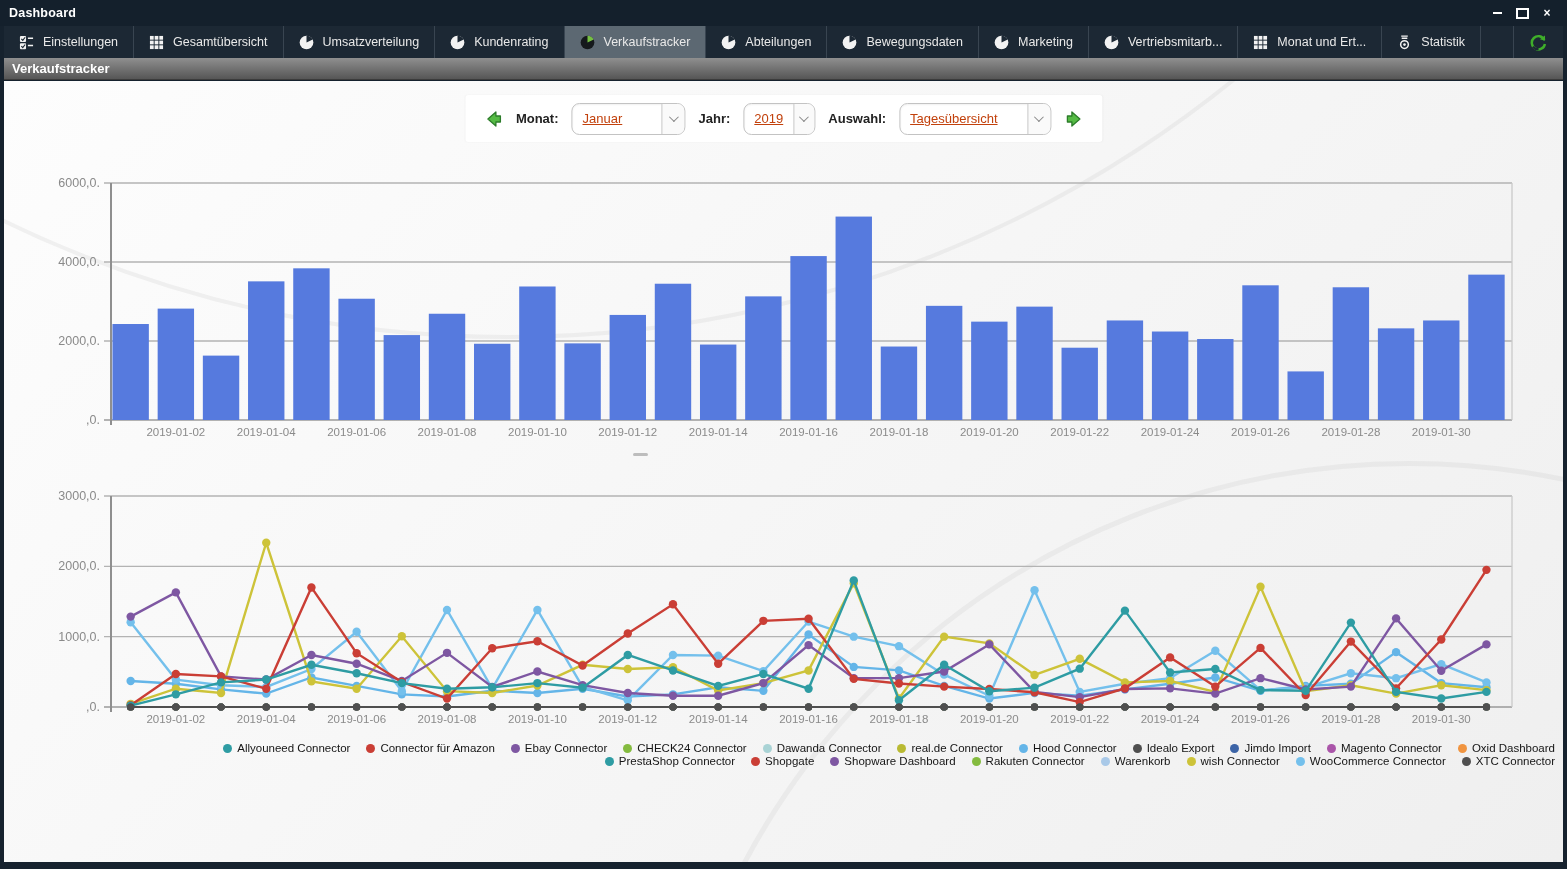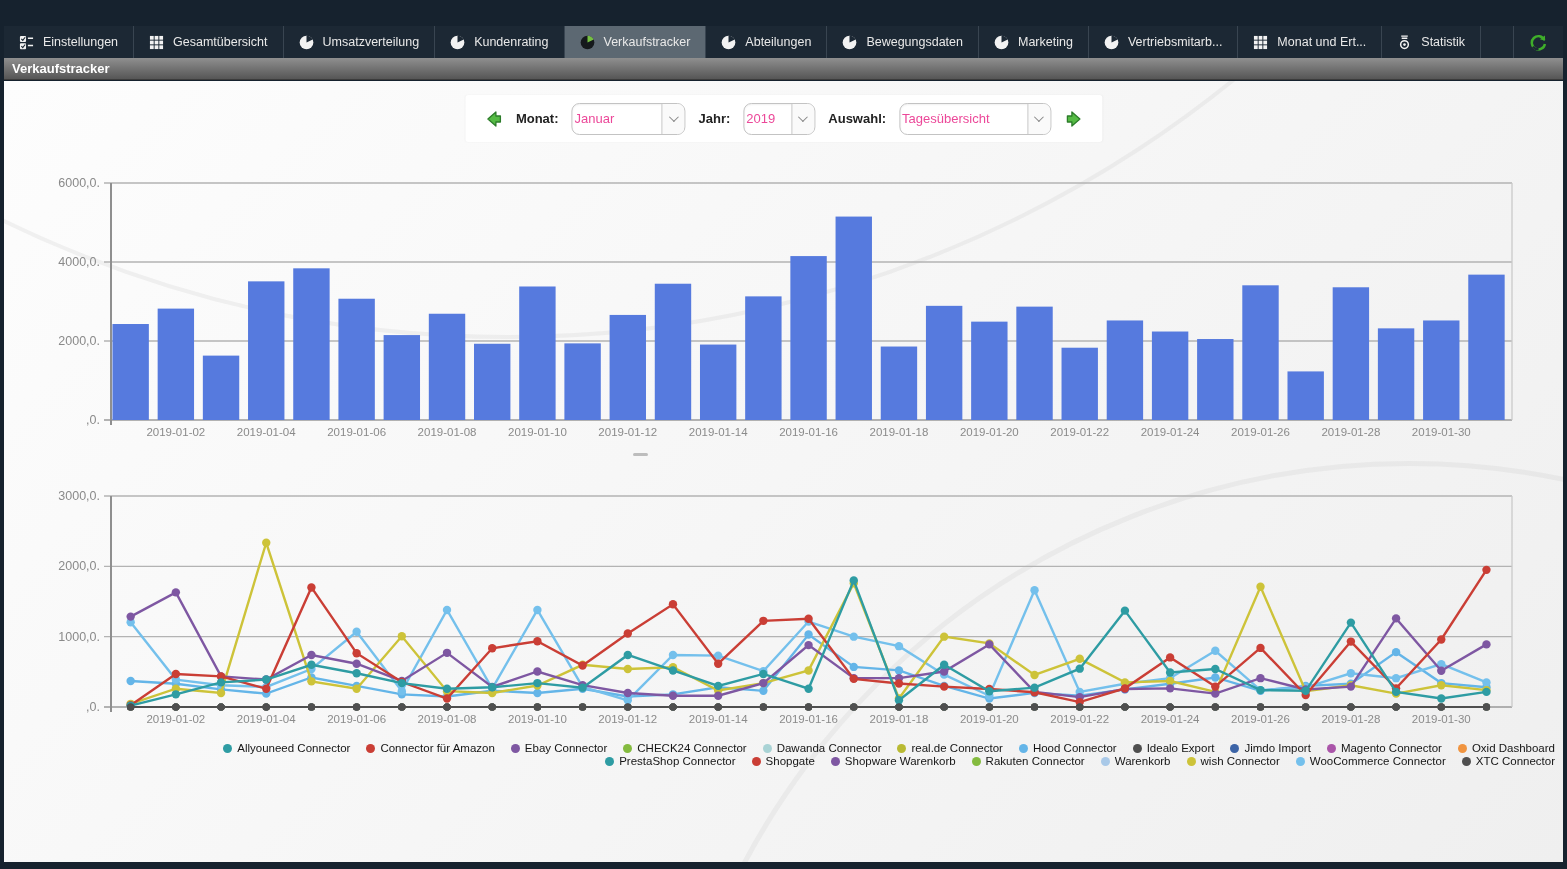--- a/index.html
+++ b/index.html
@@ -32,21 +32,21 @@
   .deco{position:absolute;border-radius:50%;border:4px solid rgba(190,190,190,.18);pointer-events:none;}
   #deco1{width:2300px;height:2300px;left:-650px;top:-2050px;}
   #deco2{width:1500px;height:1500px;left:650px;top:380px;border-width:5px;}
 
   
   #controls{position:absolute;top:14px;left:50%;transform:translateX(-50%);height:47px;background:#fff;
       border-radius:3px;display:flex;align-items:center;gap:13px;padding:0 18px;box-shadow:0 0 2px rgba(0,0,0,.05);}
   .ctl-label{font-size:13px;font-weight:bold;color:#222;}
   .select{display:flex;align-items:center;height:30px;background:#fff;border:1px solid #c3c3c3;border-radius:8px;
       overflow:hidden;cursor:pointer;box-shadow:inset 0 1px 2px rgba(0,0,0,.06);}
-  .select .val{padding:0 2px;font-size:13px;color:#ec4899;flex:1;}
+  .select .val{padding:0 10px;font-size:13px;color:#c2410c;flex:1;text-decoration:underline;}
   .select .chev{width:22px;align-self:stretch;border-left:1px solid #c9c9c9;background:#fafafa;display:flex;align-items:center;justify-content:center;}
   .select .chev i{width:6px;height:6px;border-right:1.6px solid #888;border-bottom:1.6px solid #888;transform:rotate(45deg) translate(-1px,-1px);}
   .navarrow{display:flex;align-items:center;cursor:pointer;}
 
   
   .chart-title{position:absolute;left:0;right:0;text-align:center;font-size:12px;font-weight:bold;color:#222;}
   #bar-title{top:81px;}
   #line-title{top:395px;}
   svg.chart{position:absolute;left:0;overflow:visible;}
   #bar-svg{top:70px;}
@@ -58,20 +58,34 @@
   .legend-row{display:flex;justify-content:center;flex-wrap:nowrap;}
   .legend-item{display:flex;align-items:center;gap:5px;margin:0 8px;cursor:pointer;}
   .legend-item .dot{width:9px;height:9px;border-radius:50%;}
   .legend-item .lbl{font-size:11.5px;color:#151515;}
 </style>
 </head>
 <body>
 
 <div id="window">
 
+  <div id="titlebar">
+    <span class="title">Dashboard</span>
+    <div id="winbtns">
+      <span class="winbtn">
+          <span class="min"></span>
+        </span>
+      <span class="winbtn">
+          <span class="max"></span>
+        </span>
+      <span class="winbtn">
+          <span class="cls">×</span>
+        </span>
+    </div>
+  </div>
 
   <div id="tabbar">
       <div class="tab">
         <span class="ticon">
           <svg width="15" height="15" viewBox="0 0 16 16">
             <rect x="1" y="1" width="6.5" height="6.5" rx="1" fill="#f2f2f2"></rect>
             <rect x="1" y="8.7" width="6.5" height="6.5" rx="1" fill="#f2f2f2"></rect>
             <path d="M2.5 4.2 l1.5 1.6 2.6-3.4 M2.5 11.9 l1.5 1.6 2.6-3.4" stroke="#1c2834" stroke-width="1.2" fill="none"></path>
             <path d="M9.5 3.5 h5.5 M9.5 11.2 h5.5" stroke="#f2f2f2" stroke-width="1.6"></path>
           </svg>
@@ -980,21 +994,21 @@
           <span class="legend-item">
             <span class="dot" style="background:#2e9ca3"></span>
             <span class="lbl">PrestaShop Connector</span>
           </span>
           <span class="legend-item">
             <span class="dot" style="background:#ca3e35"></span>
             <span class="lbl">Shopgate</span>
           </span>
           <span class="legend-item">
             <span class="dot" style="background:#7e57a2"></span>
-            <span class="lbl">Shopware Warenkorb</span>
+            <span class="lbl">Shopware Dashboard</span>
           </span>
           <span class="legend-item">
             <span class="dot" style="background:#84bb3f"></span>
             <span class="lbl">Rakuten Connector</span>
           </span>
           <span class="legend-item">
             <span class="dot" style="background:#a9c9e8"></span>
             <span class="lbl">Warenkorb</span>
           </span>
           <span class="legend-item">

